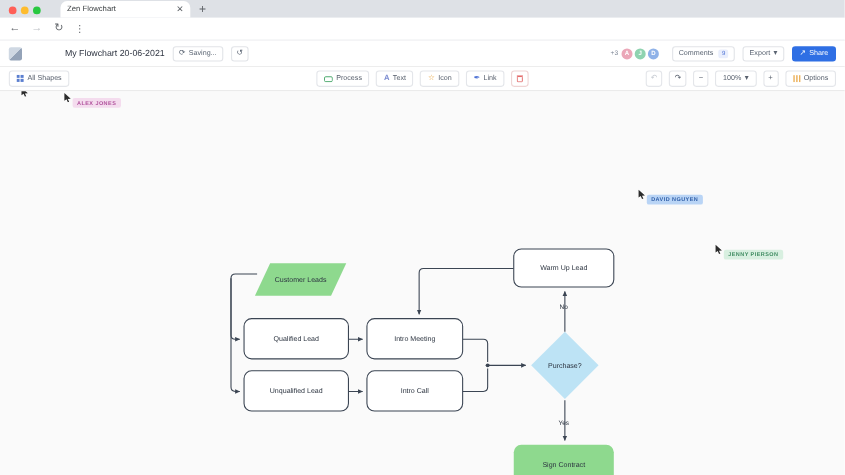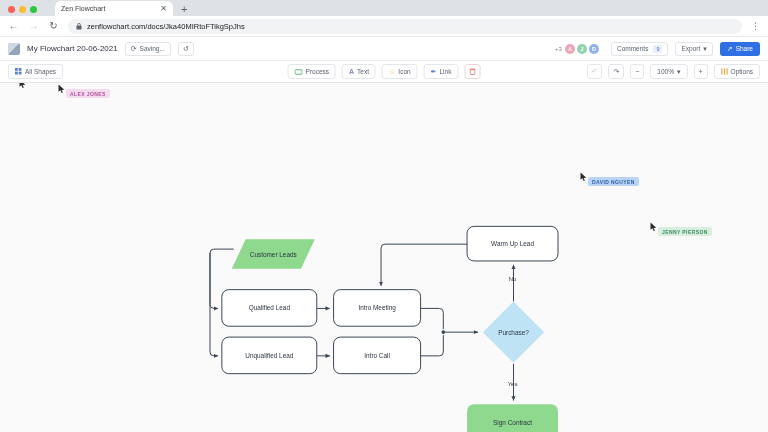--- a/index.html
+++ b/index.html
@@ -48,21 +48,21 @@
 
   
   .app-header {
     height: 24px; background: #fff; display: flex; align-items: center;
     padding: 0 8px; gap: 7px; flex: none; border-bottom: 1px solid #ededed;
   }
   .app-logo {
     width: 12px; height: 12px; border-radius: 2px;
     background: linear-gradient(135deg,#cfd8e3 0 50%, #94a3b8 50% 100%);
   }
-  .doc-title { font-size: 8px; color: #2f3542; white-space: nowrap; }
+  .doc-title { font-size: 8px; color: #2f3542; white-space: nowrap; margin-left: 32px; }
   .pill {
     height: 14px; border: 1px solid #e2e4e8; border-radius: 3px; background: #fff;
     display: inline-flex; align-items: center; gap: 3px; padding: 0 5px;
     font-size: 6.5px; color: #5a6472; white-space: nowrap;
   }
   .pill.icononly { padding: 0 4px; }
   .spacer { flex: 1; }
 
   .avatars { display: flex; align-items: center; gap: 2px; margin-right: 5px; }
   .avcount { font-size: 6px; color: #7b8494; margin-right: 1px; }
@@ -136,27 +136,20 @@
       <span class="tab-title">Zen Flowchart</span>
       <span class="tab-close">✕</span>
     </div>
     <span class="newtab">+</span>
   </div>
 
   <div class="navbar">
     <span class="navbtn">←</span>
     <span class="navbtn disabled">→</span>
     <span class="navbtn">↻</span>
-    <div class="omnibox">
-      <svg class="lock" width="6" height="7" viewBox="0 0 6 7">
-        <rect x="0.5" y="2.6" width="5" height="4" rx="0.7" fill="#5f6368"></rect>
-        <path d="M1.6 2.6V1.8a1.4 1.4 0 0 1 2.8 0v0.8" stroke="#5f6368" stroke-width="0.8" fill="none"></path>
-      </svg>
-      <span class="url">zenflowchart.com/docs/Jka40MIRtoFTikgSpJhs</span>
-    </div>
     <span class="kebab">⋮</span>
   </div>
 
   <div class="app-header">
     <span class="app-logo"></span>
     <span class="doc-title">My Flowchart 20-06-2021</span>
 
     <span class="pill">
       <span class="ic">⟳</span>
       <span>Saving...</span>

